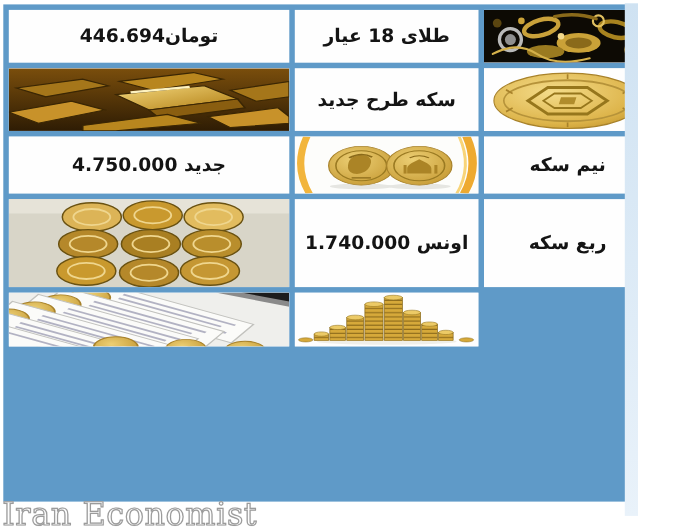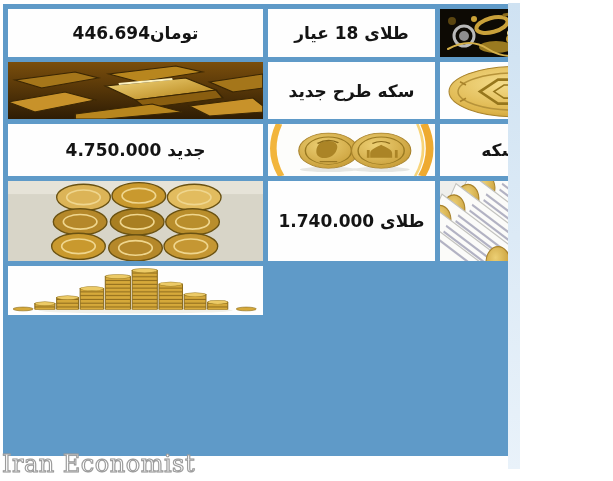--- a/index.html
+++ b/index.html
@@ -1,17 +1,17 @@
 <!DOCTYPE html>
 <html lang="fa"><head>
 <meta charset="utf-8">
 <style>
   html,body{margin:0;padding:0;background:#ffffff;}
   .page{
-    position:relative;width:520px;height:481px;background:#ffffff;overflow:hidden;
+    position:relative;width:580px;height:481px;background:#ffffff;overflow:hidden;
     font-family:"DejaVu Sans","Liberation Sans",sans-serif;
   }
   .right-strip{
     position:absolute;right:0;top:3px;width:12px;height:466px;
     background:linear-gradient(#cfe2f2,#e9f2fa);
   }
   .price-table{
     position:absolute;top:4px;left:3px;
     display:grid;
     grid-template-columns:255px 167px 152px;
@@ -24,21 +24,21 @@
   }
   .txt{
     direction:rtl;unicode-bidi:normal;
     font-weight:bold;font-size:17px;color:#141414;white-space:nowrap;
   }
   .img-cell{padding:0;}
   .img-cell svg{display:block;width:100%;height:100%;}
   .watermark{
     position:absolute;left:2px;top:452px;
     font-family:"DejaVu Serif","Liberation Serif",serif;
-    font-size:24px;letter-spacing:0.5px;line-height:1.05;
+    font-size:29px;letter-spacing:0.5px;line-height:1.05;
     color:#fdfdfd;-webkit-text-stroke:1.1px #9b9b9b;
     text-shadow:0 0 1px #aaaaaa;
   }
 </style>
 </head>
 <body>
 
 <div class="page">
 
   <div class="price-table">
@@ -174,21 +174,22 @@
           <ellipse cx="43" cy="25" rx="10" ry="4.5"></ellipse>
           <ellipse cx="77" cy="25" rx="10" ry="4.5"></ellipse>
           <ellipse cx="110" cy="25" rx="10" ry="4.5"></ellipse>
           <ellipse cx="42" cy="40" rx="10" ry="4.5"></ellipse>
           <ellipse cx="76" cy="41" rx="10" ry="4.5"></ellipse>
           <ellipse cx="109" cy="40" rx="10" ry="4.5"></ellipse>
         </g>
       </svg>
     </div>
 
-    <div class="cell txt">طلای 1.740.000</div>
+    <div class="cell txt">اونس 1.740.000</div>
+    <div class="cell txt">ربع سکه</div>
     <div class="cell img-cell" aria-label="quarter-coin-with-papers">
       <svg viewBox="0 0 152 61" preserveAspectRatio="none">
         <defs>
           <radialGradient id="g6c" cx="0.4" cy="0.35" r="0.85">
             <stop offset="0" stop-color="#eccf74"></stop>
               <stop offset="1" stop-color="#bd8f28"></stop>
           </radialGradient>
         </defs>
         <rect width="152" height="61" fill="#efefec"></rect>
         <polygon points="112,0 152,0 152,16" fill="#8a8a8a"></polygon>

